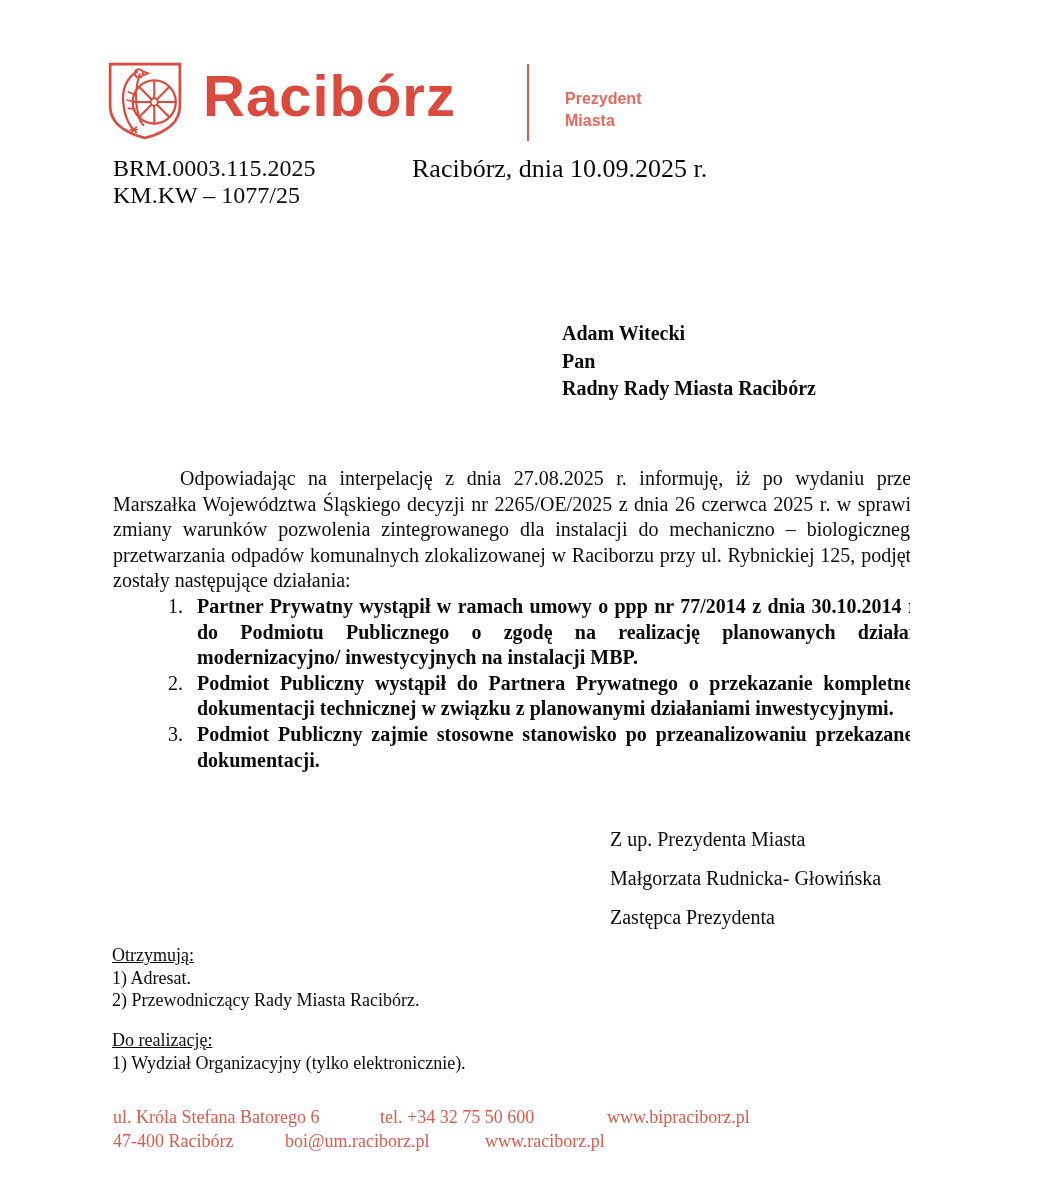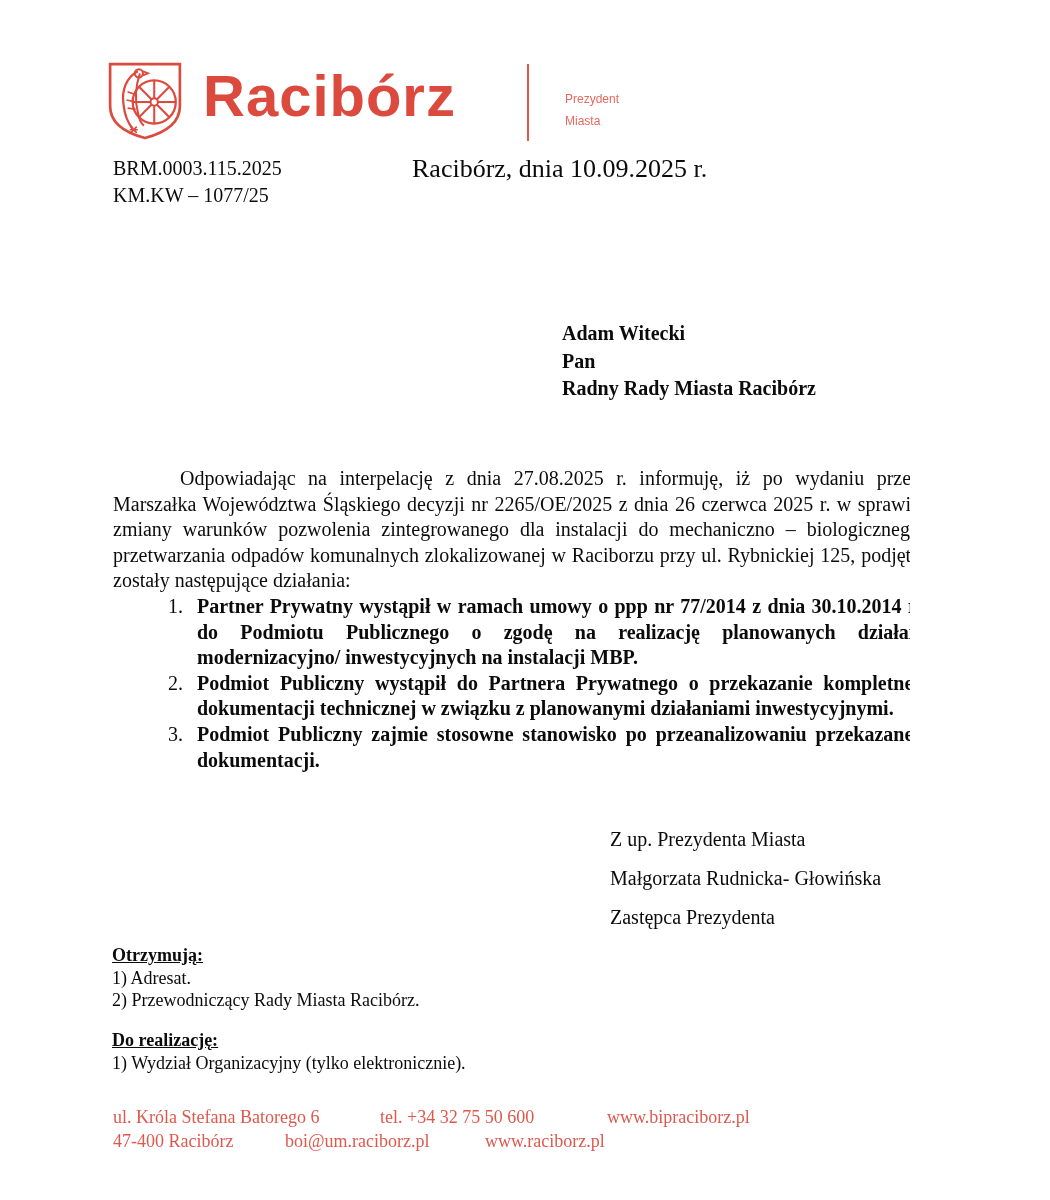--- a/index.html
+++ b/index.html
@@ -24,28 +24,29 @@
     letter-spacing: 1px;
     color: #dc4a3e;
   }
   .logo-divider {
     position: absolute; left: 527px; top: 64px;
     width: 2px; height: 77px; background: #e0574b;
   }
   .logo-subtitle {
     position: absolute; left: 565px; top: 88px;
     font-family: "Liberation Sans", sans-serif;
-    font-size: 12px; line-height: 22px;
+    font-size: 16px; line-height: 22px;
     color: #e7685c;
+    font-weight: bold;
   }
 
   
   .ref-block {
     position: absolute; left: 113px; top: 155px;
-    font-size: 20px; line-height: 27px;
+    font-size: 24px; line-height: 27px;
   }
   .dateline {
     position: absolute; left: 412px; top: 155px;
     font-size: 26px; line-height: 27px;
   }
 
   
   .addressee {
     position: absolute; left: 562px; top: 320px;
     font-size: 20px; line-height: 27.5px; font-weight: bold;
@@ -70,21 +71,21 @@
 
   
   .recipients {
     position: absolute; left: 112px; top: 944px;
     font-size: 18px; line-height: 22.5px;
   }
   .cc-block {
     position: absolute; left: 112px; top: 1029px;
     font-size: 18px; line-height: 22.5px;
   }
-  .u { text-decoration: underline; font-weight: bold; }
+  .u { text-decoration: underline; }
 
   
   .footer-item {
     position: absolute;
     font-size: 18px; line-height: 22px;
     color: #df584c;
     white-space: nowrap;
   }
   .f-addr1 { left: 113px; top: 1106px; }
   .f-phone { left: 380px; top: 1106px; }

